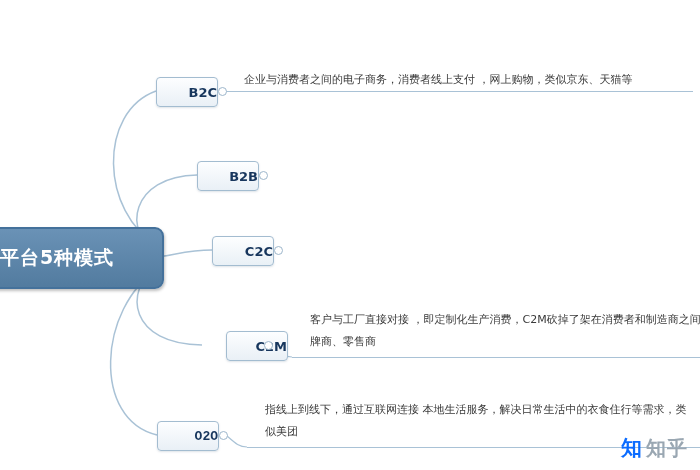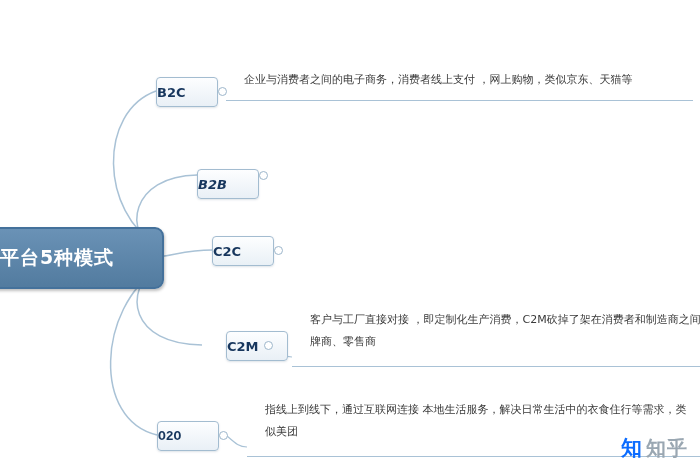--- a/index.html
+++ b/index.html
@@ -18,45 +18,45 @@
     display:flex;align-items:center;justify-content:center;
     color:#ffffff;font-size:19px;font-weight:bold;letter-spacing:1px;
   }
 
   
   .node{
     position:absolute;width:60px;height:28px;
     background:linear-gradient(#fdfeff,#e9f0f6);
     border:1px solid #a3bcd0;border-radius:4px;
     box-shadow:0 1px 2px rgba(70,100,130,.18);
-    display:flex;align-items:center;justify-content:flex-start;
+    display:flex;align-items:center;justify-content:flex-end;
     color:#17365d;font-size:13px;font-weight:600;
   }
   #node-b2c{left:156px;top:77px;}
-  #node-b2b{left:197px;top:169px;font-style:italic;}
+  #node-b2b{left:197px;top:161px;}
   #node-c2c{left:212px;top:236px;}
   #node-c2m{left:202px;top:331px;margin-left:24px;}
   #node-o2o{left:157px;top:421px;font-family:Liberation Mono, monospace;}
 
   
   .dot{
     position:absolute;width:7px;height:7px;border-radius:50%;
     background:#ffffff;border:1px solid #9db6cb;
   }
   #dot-b2c{left:218px;top:87px;}
   #dot-b2b{left:259px;top:171px;}
   #dot-c2c{left:274px;top:246px;}
   #dot-c2m{left:264px;top:341px;}
   #dot-o2o{left:219px;top:431px;}
 
   
   .desc{
     position:absolute;color:#3a3a3a;font-size:11px;
     border-bottom:1px solid #a9c2d6;
-    padding:0 30px 13px 18px;box-sizing:border-box;
+    padding:0 30px 4px 18px;box-sizing:border-box;
   }
   .desc-1{line-height:15px;white-space:nowrap;overflow:hidden;}
   .desc-2{line-height:22px;}
   #desc-b2c{left:226px;top:72px;width:467px;}
   #desc-b2b{left:267px;top:156px;width:428px;}
   #desc-c2c{left:282px;top:231px;width:271px;}
   #desc-c2m{left:292px;top:309px;width:470px;}
   #desc-o2o{left:247px;top:399px;width:470px;}
 
   

